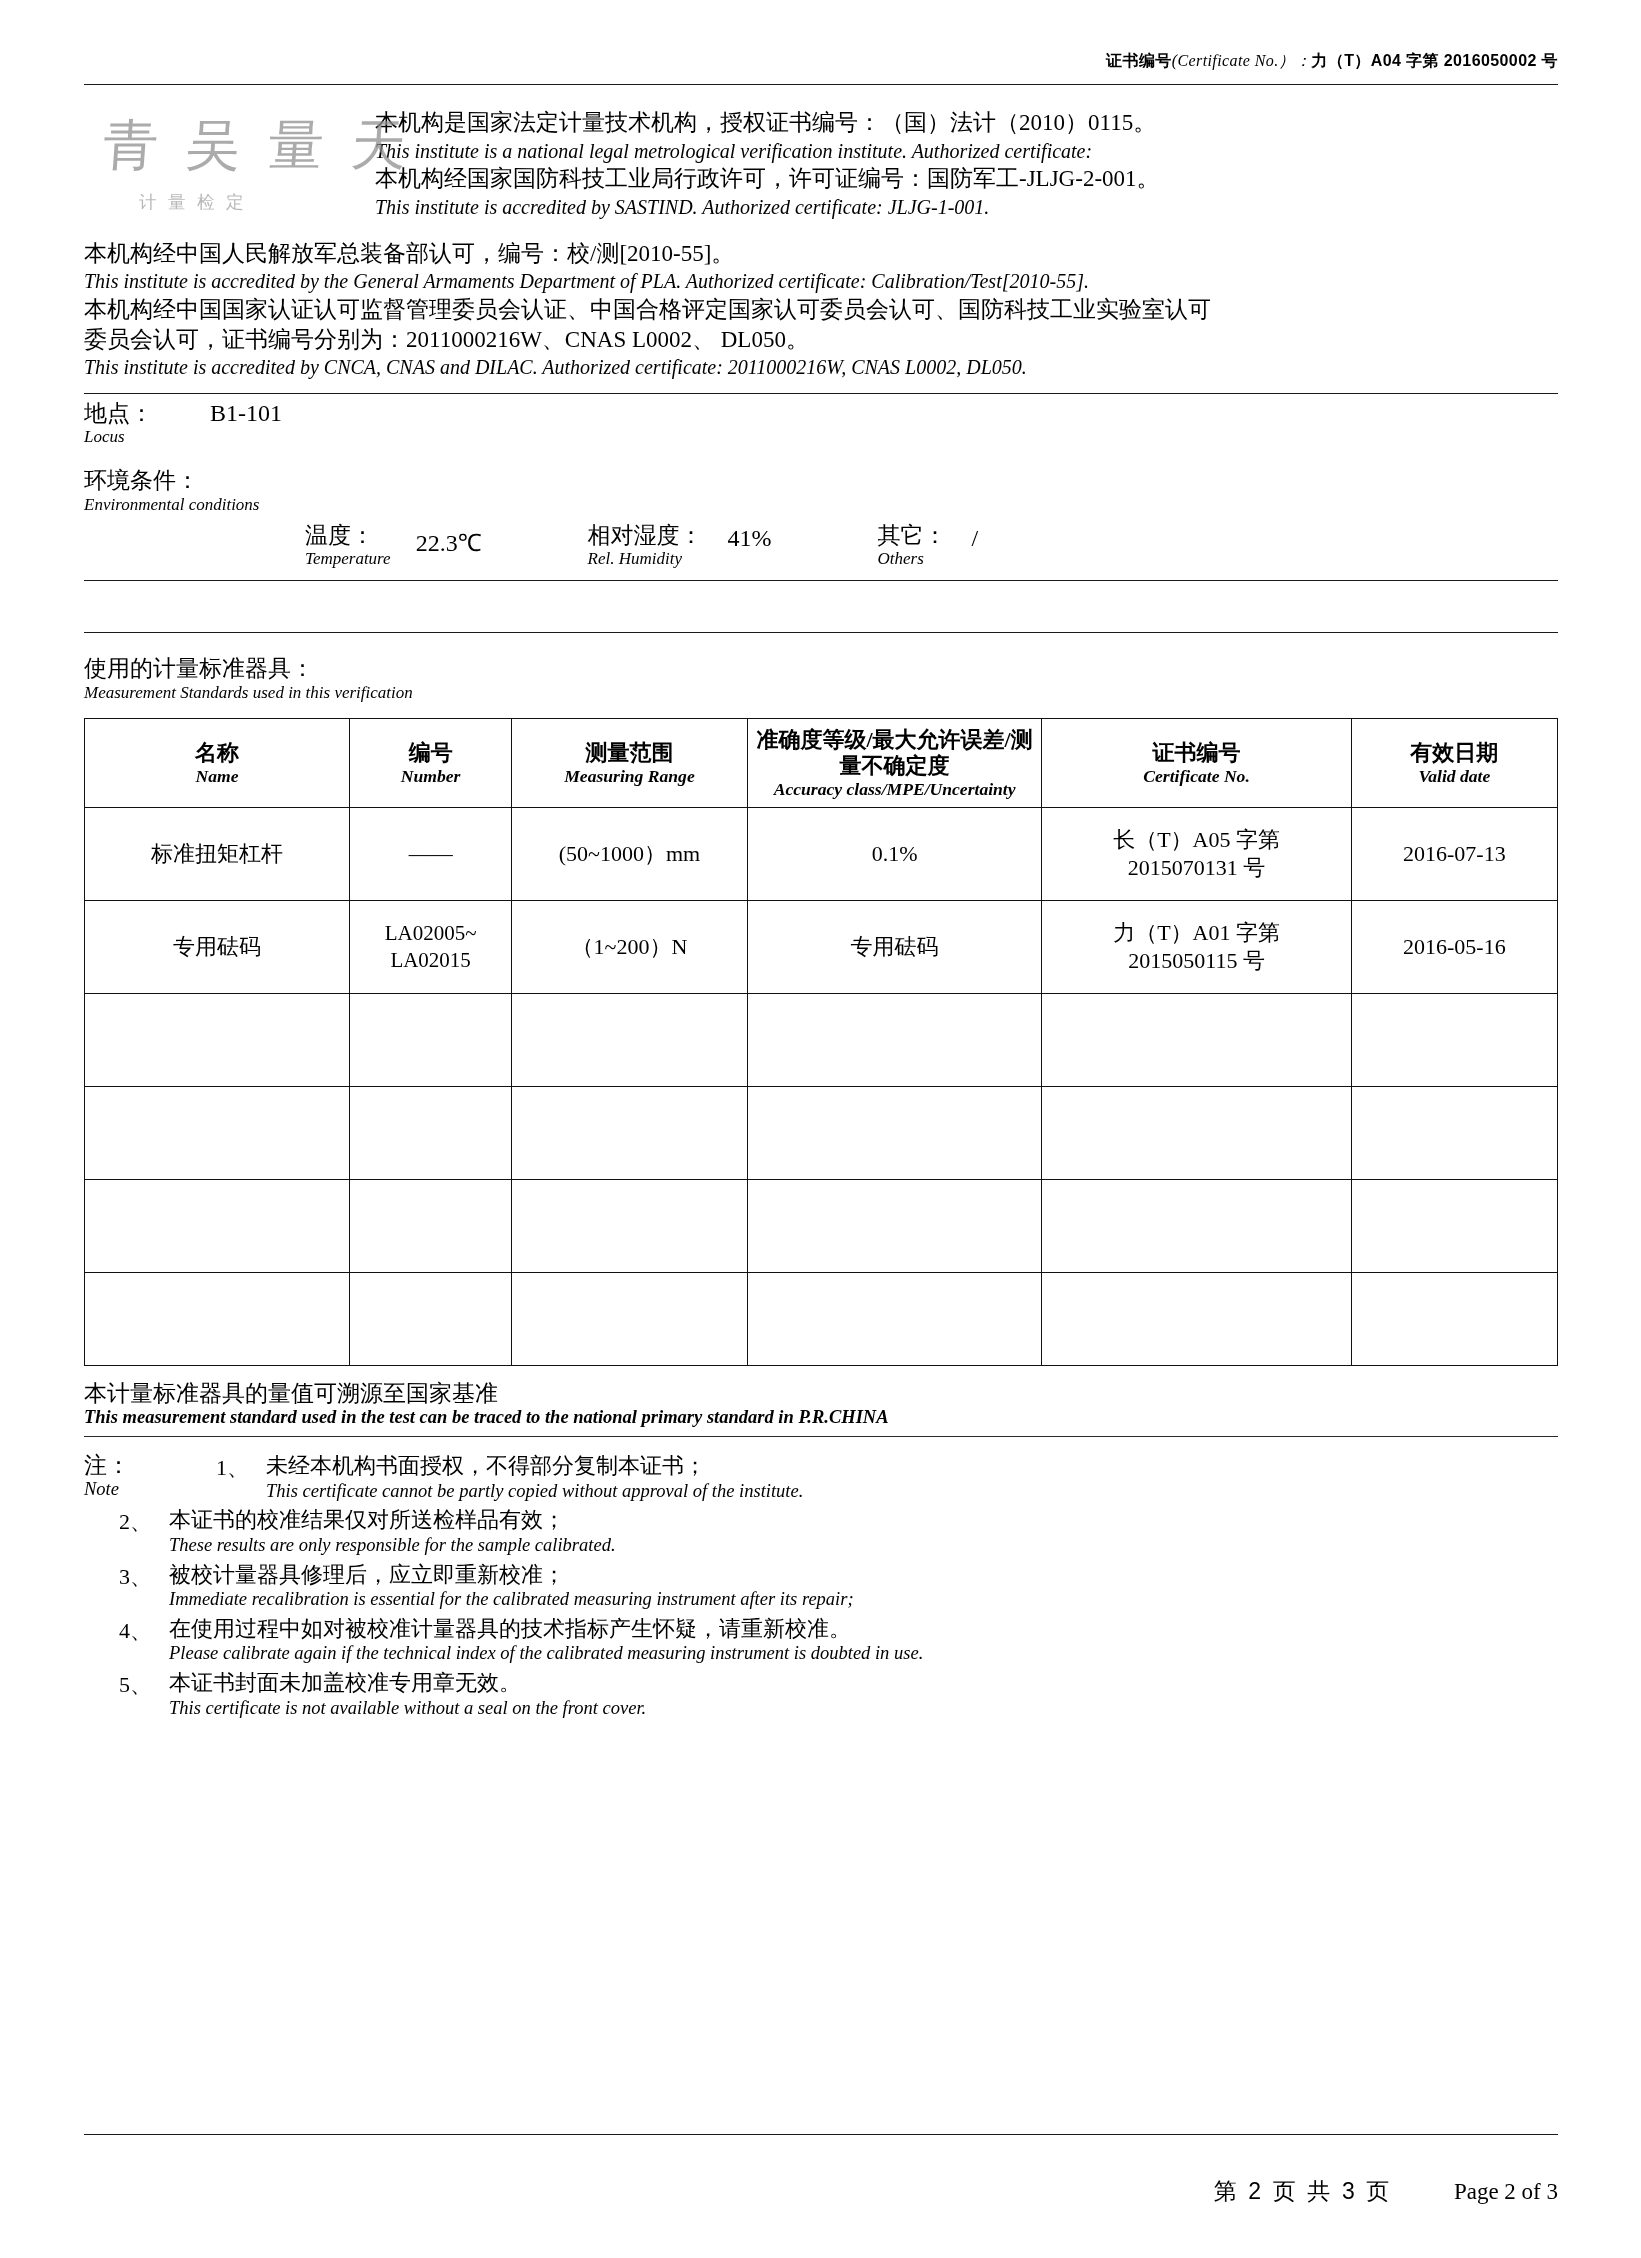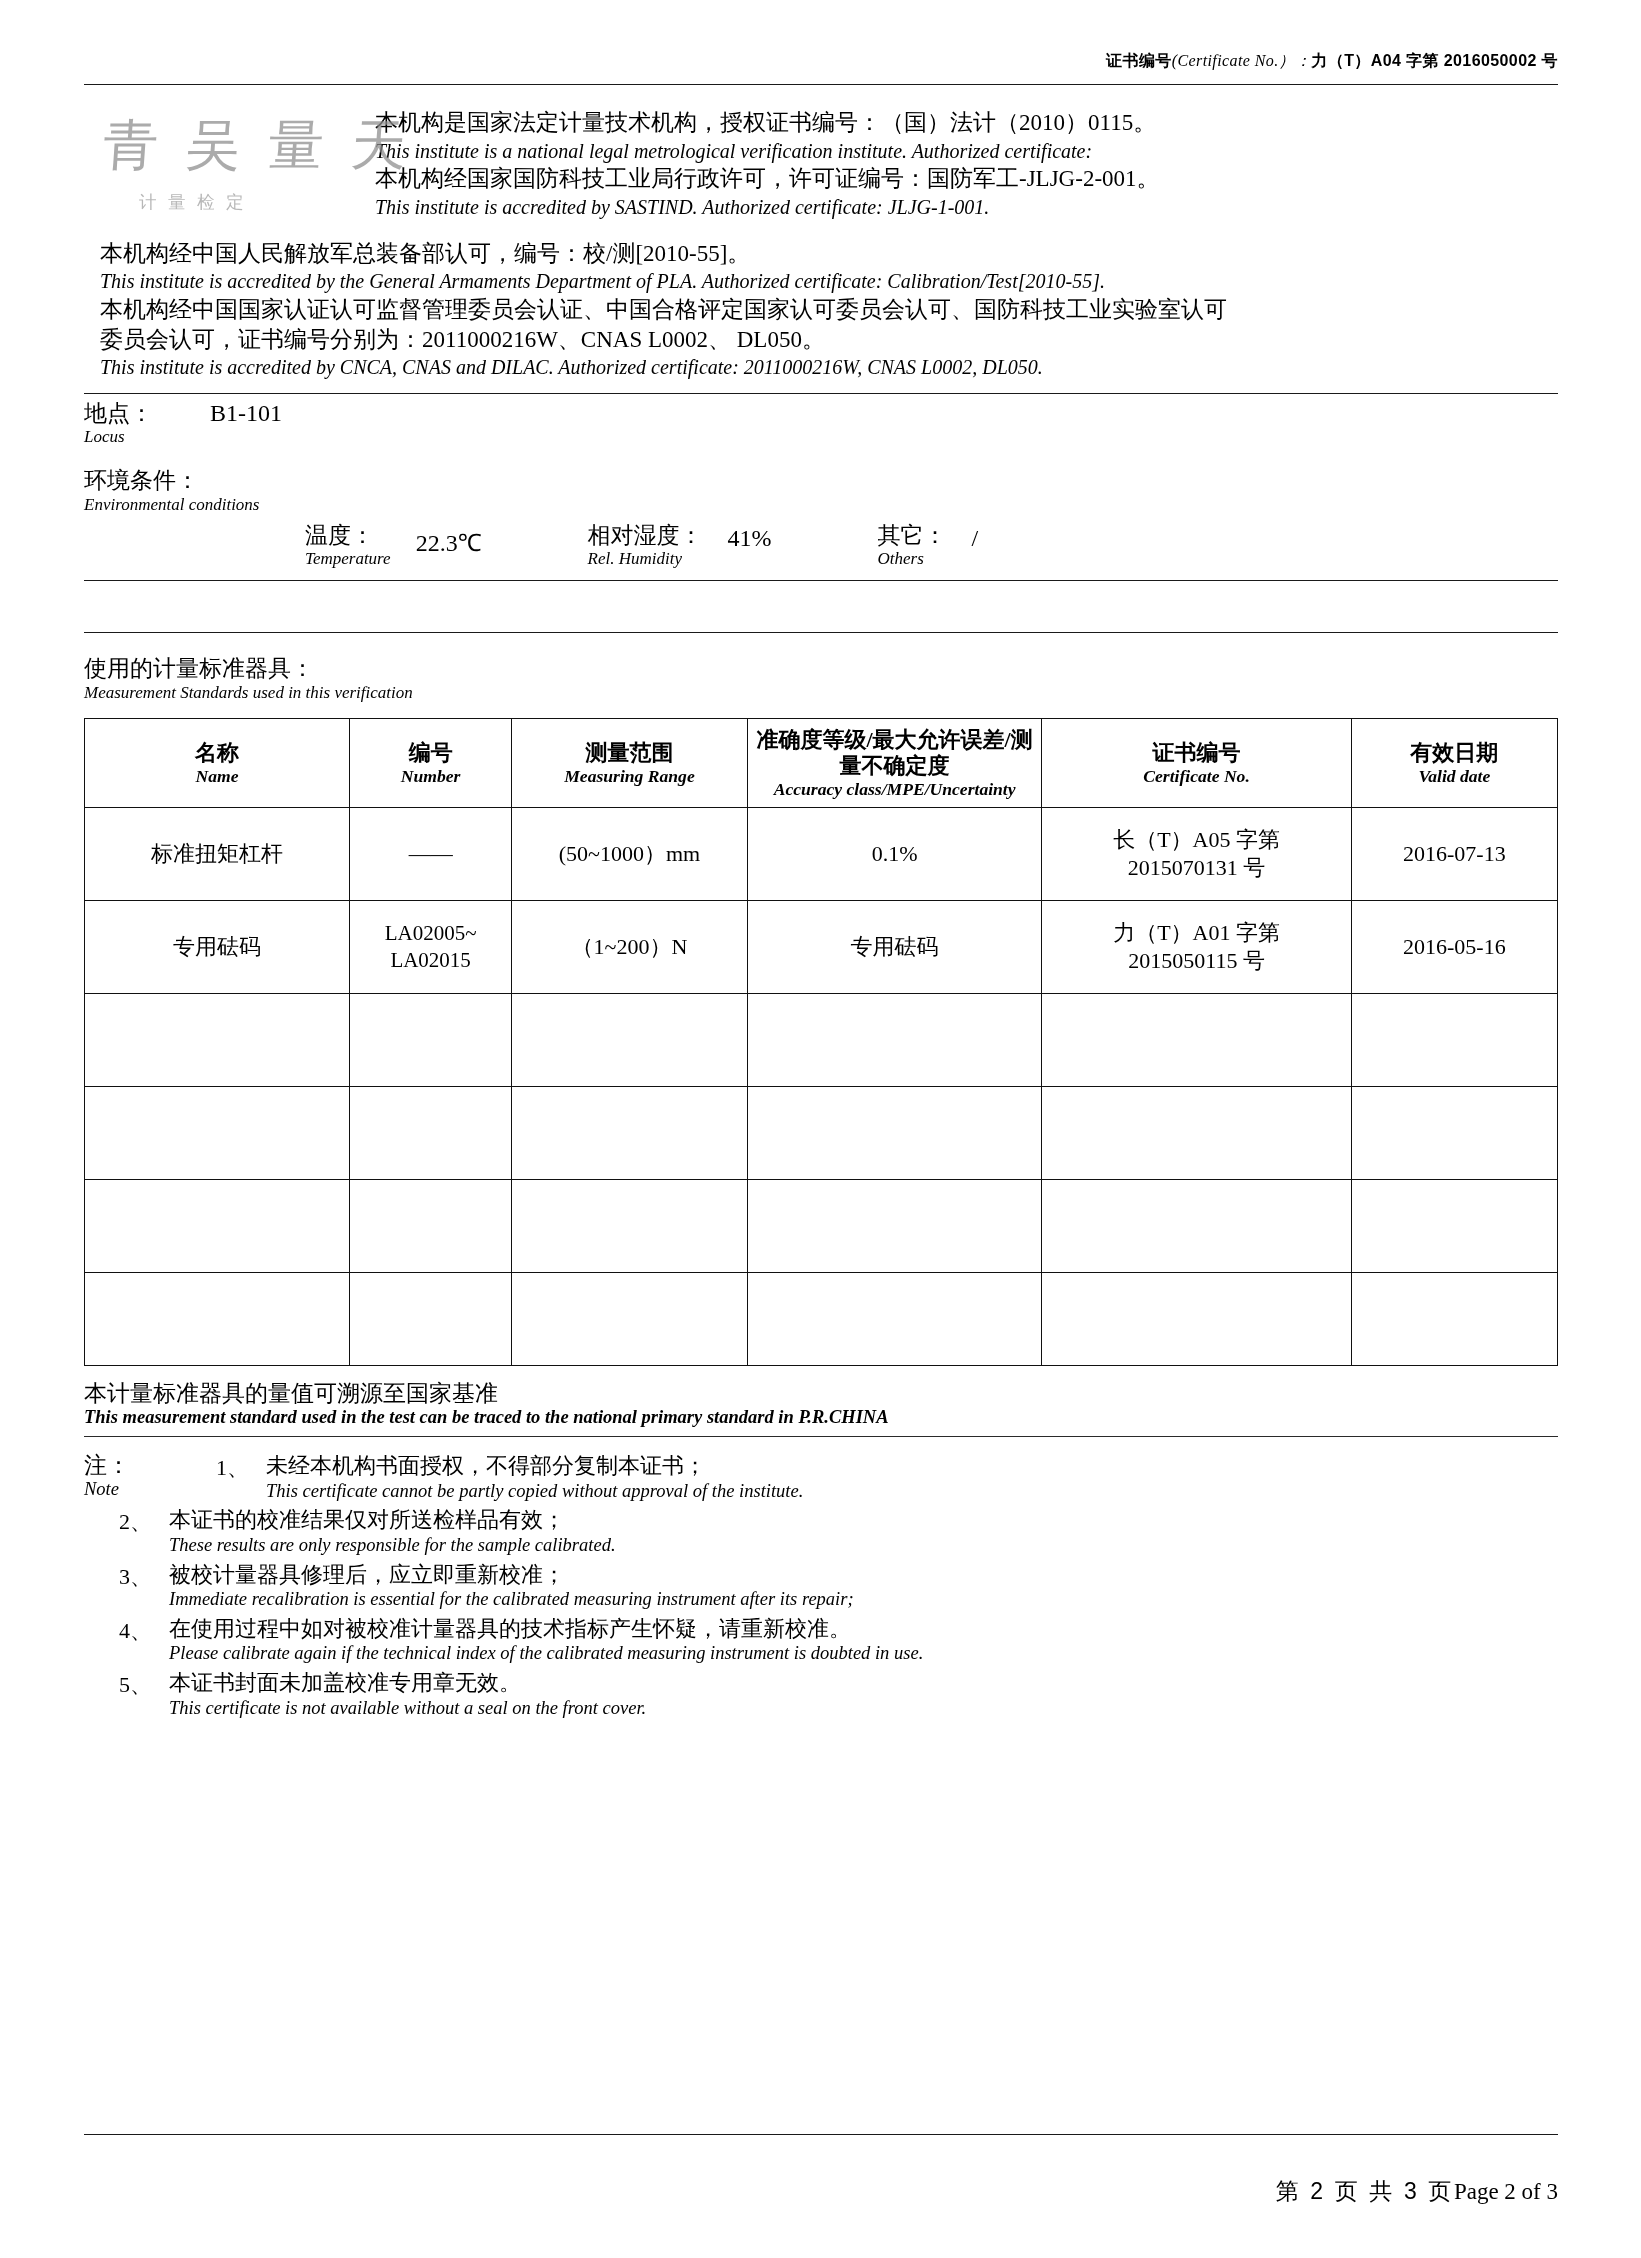--- a/index.html
+++ b/index.html
@@ -83,21 +83,21 @@
     line-height: 1.32;
     font-family: "Liberation Serif", serif;
     white-space: nowrap;
   }
   .enline {
     font-size: 20px;
     line-height: 1.28;
     font-style: italic;
     white-space: nowrap;
   }
-  .wide-lines { margin-top: 1.8px; margin-left: 16px; }
+  .wide-lines { margin-top: 1.8px; }
   .wide-lines .cnline,
   .wide-lines .enline { white-space: normal; }
 
   
   .sec { margin-top: 5.3px; }
   .lbl-pair { line-height: 1.16; }
   .lbl-cn { font-size: 23px; }
   .lbl-en { font-size: 17px; font-style: italic; }
 
   .locus-row { display: flex; align-items: baseline; gap: 16px; }
@@ -173,20 +173,21 @@
     border: 0;
     border-top: 1.8px solid #1a1a1a;
   }
   .footer {
     position: absolute;
     right: 84px;
     bottom: 51px;
     font-size: 23px;
     font-family: "Liberation Sans", sans-serif;
     display: flex;
+    gap: 62px;
     align-items: baseline;
   }
   .footer .pg-cn { letter-spacing: 2.6px; }
   .footer .pg-en { font-family: "Liberation Serif", serif; }
 </style>
 </head>
 <body>
 
 <div class="page">
 

